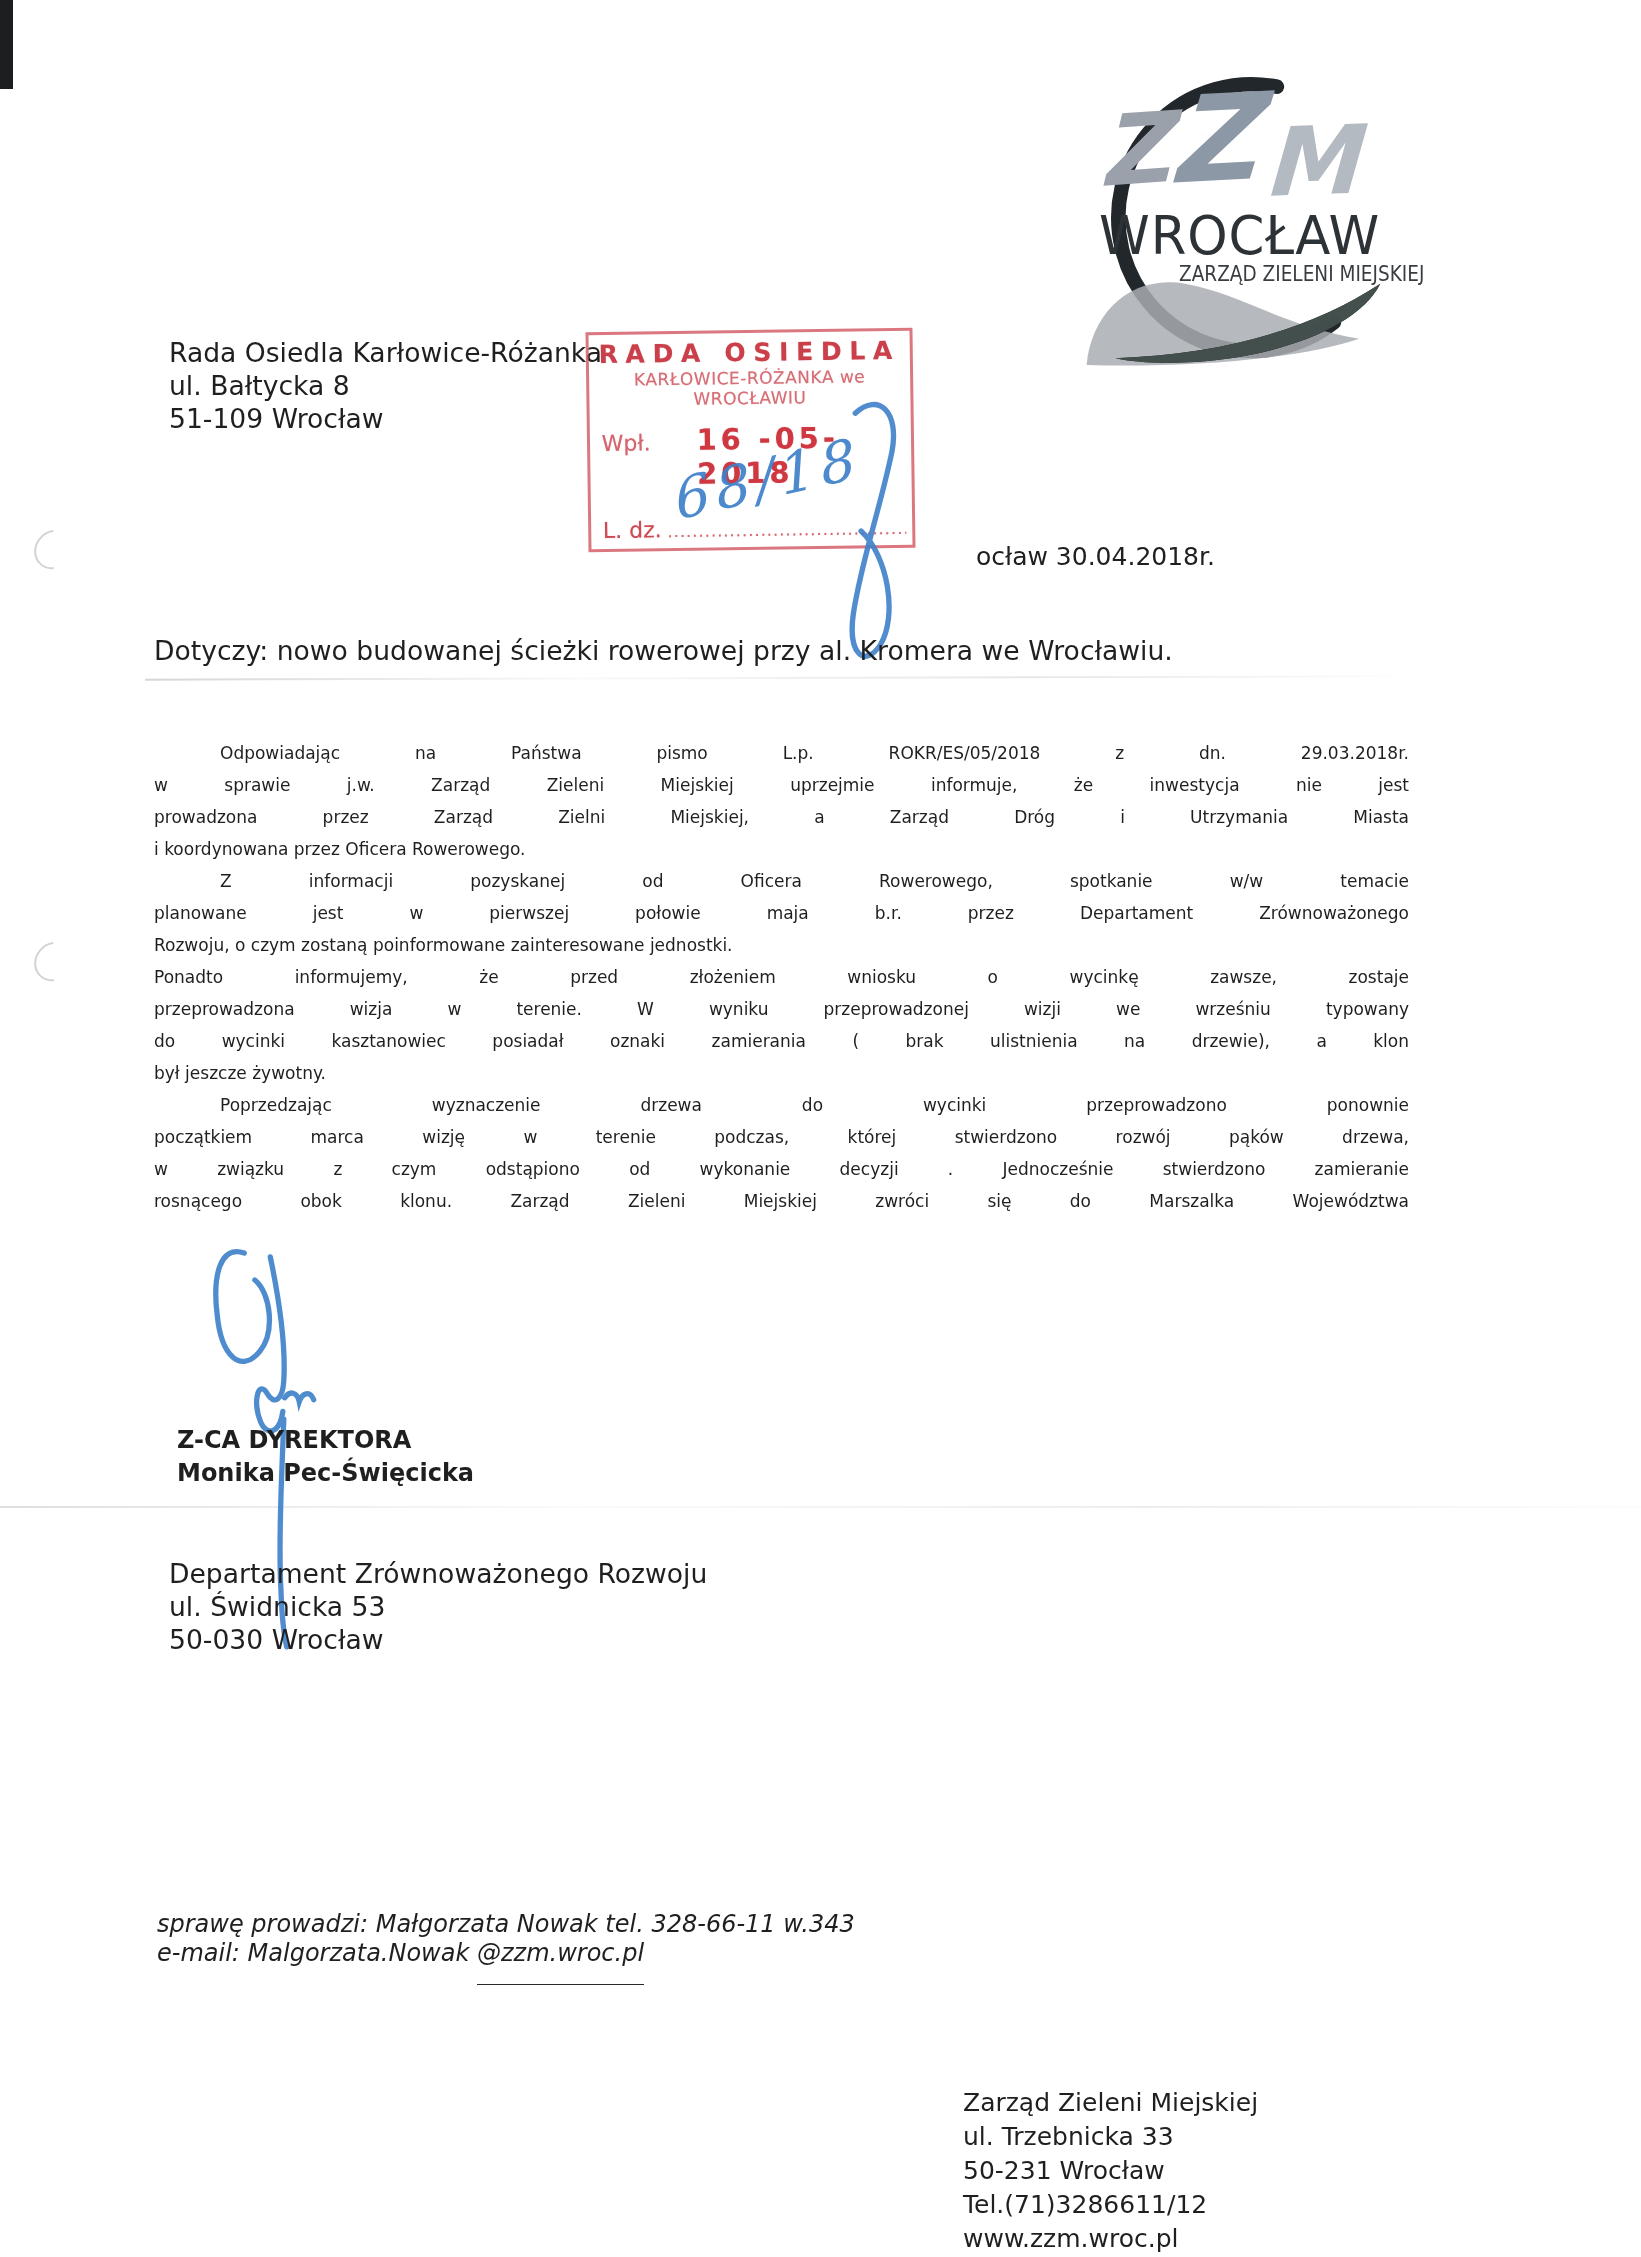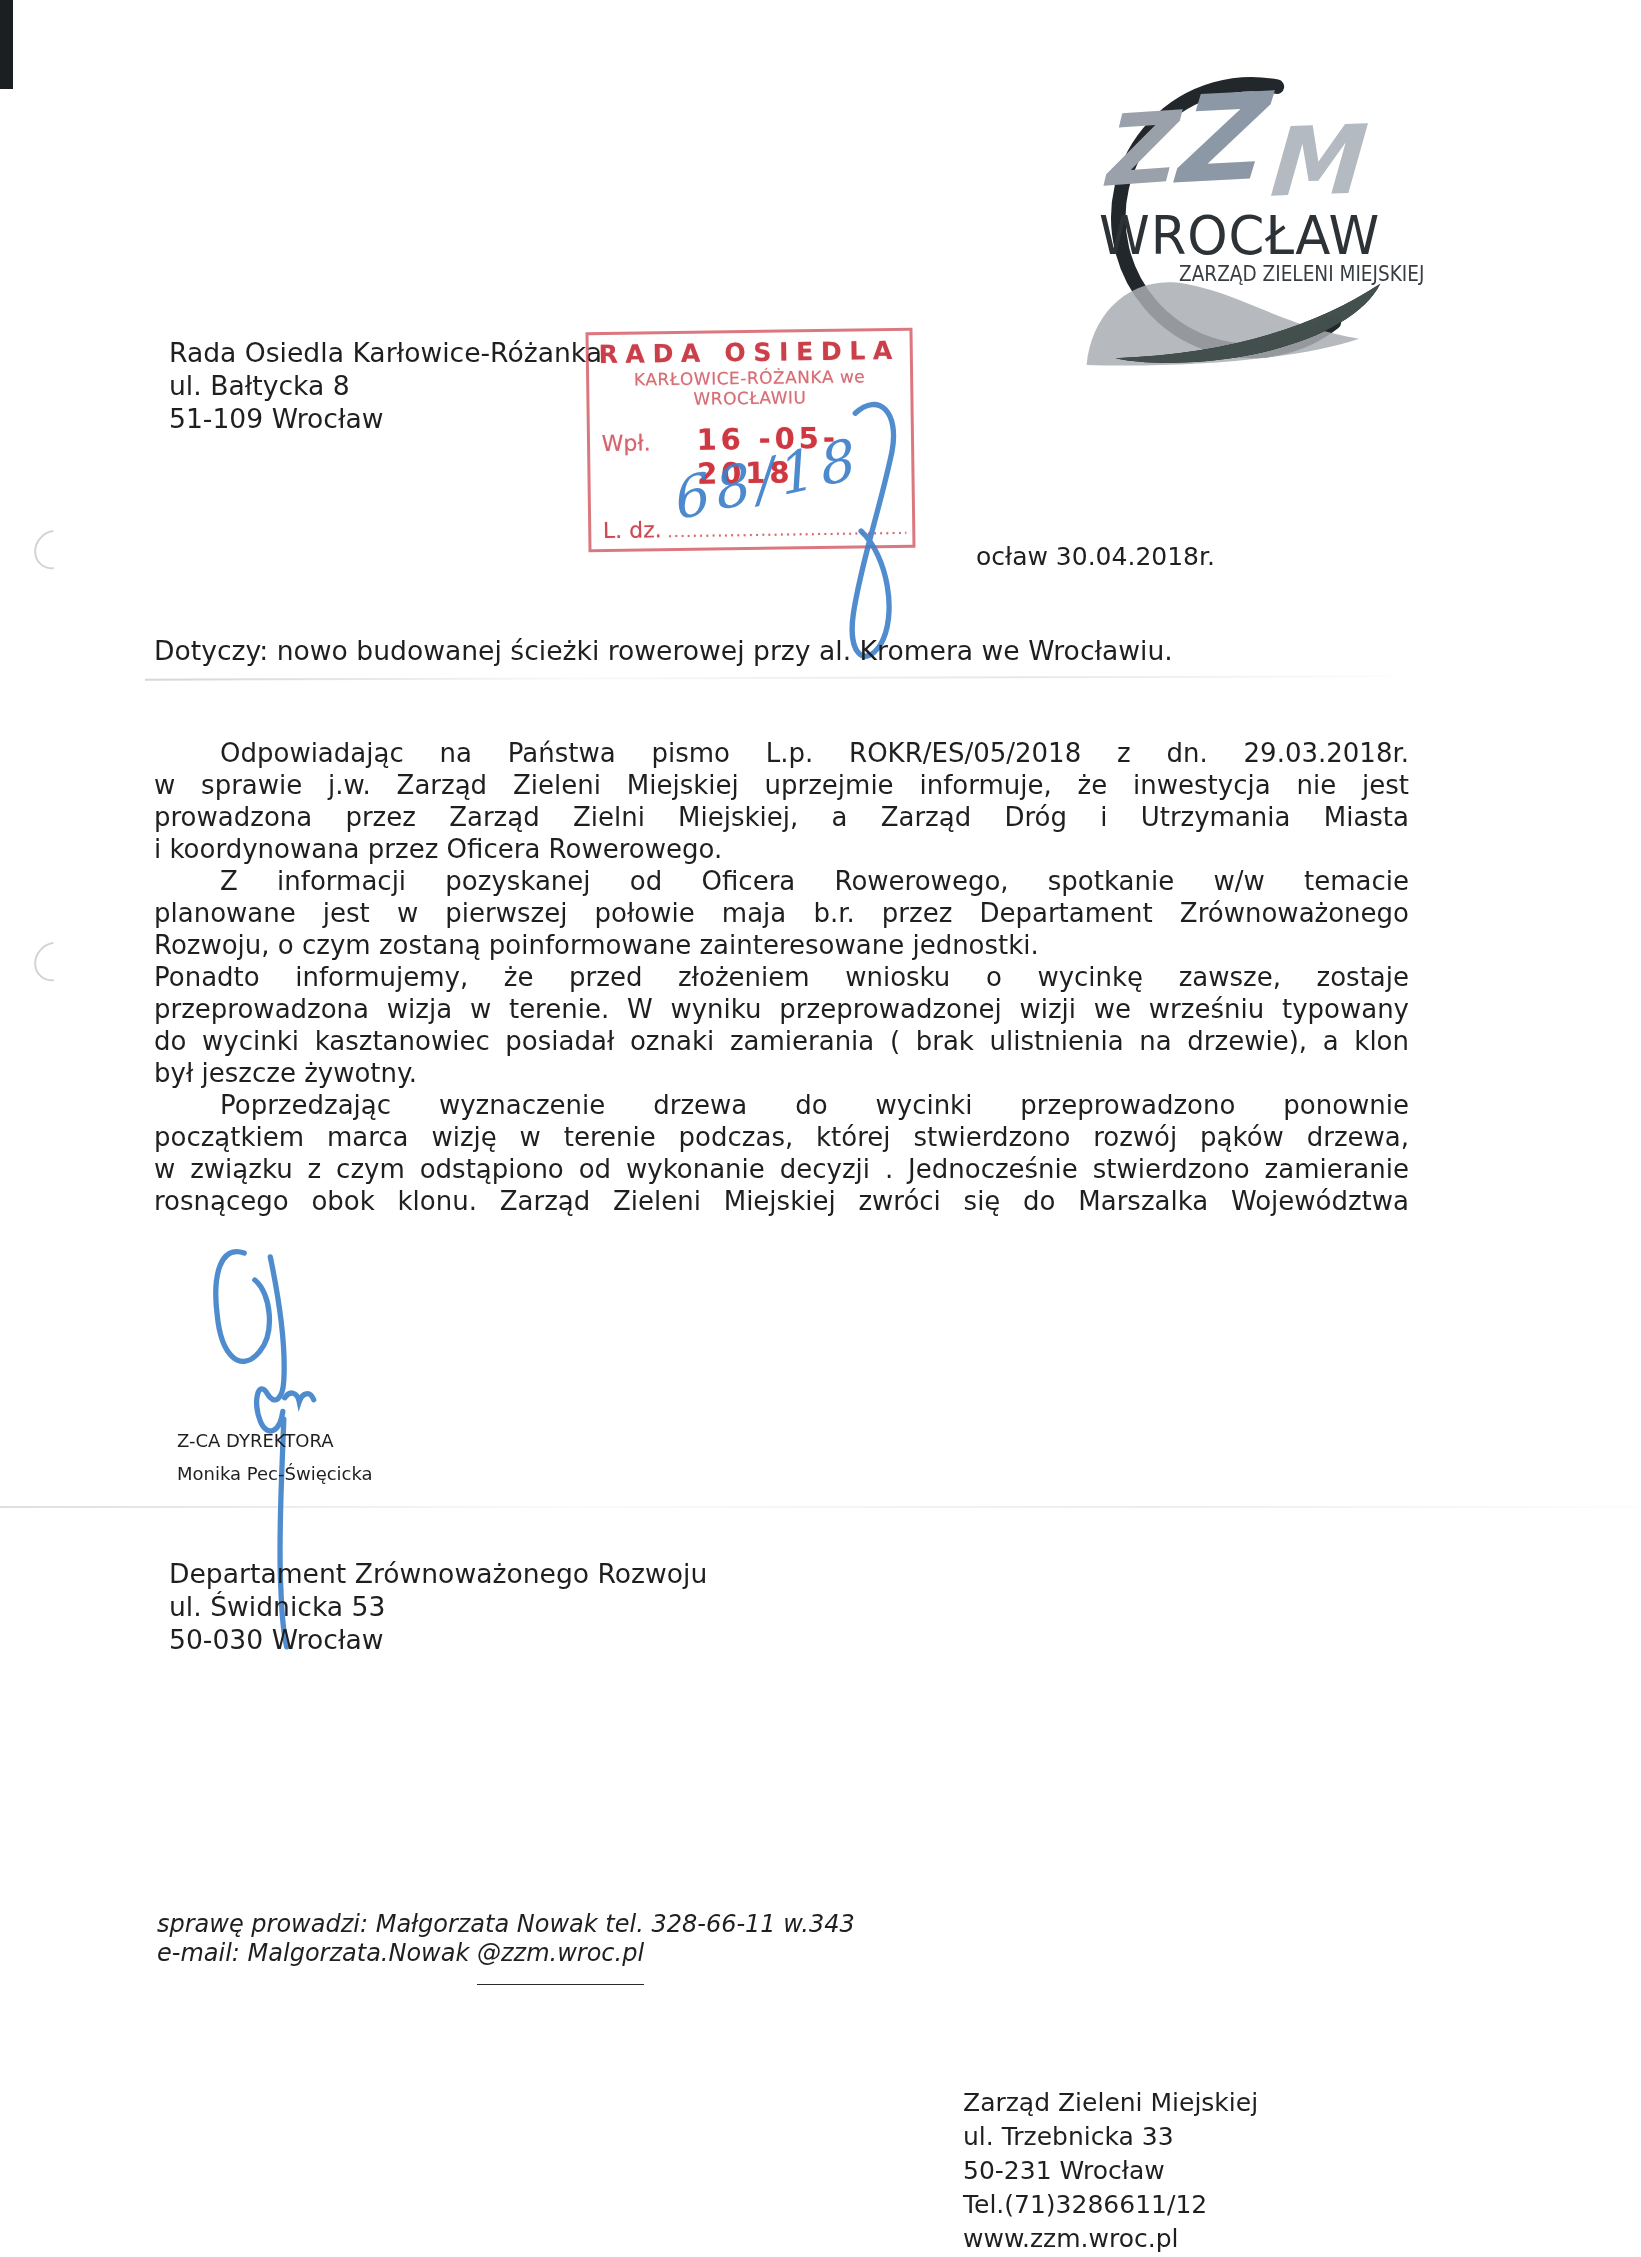--- a/index.html
+++ b/index.html
@@ -28,25 +28,25 @@
   .logo-city{position:absolute;left:51px;top:129px;font-size:54px;color:#2d3237;
       letter-spacing:1px;font-weight:500;transform:scaleX(.95);transform-origin:left;}
   .logo-tagline{position:absolute;left:131px;top:187px;font-size:21px;color:#383d42;
       font-weight:500;transform:scaleX(.88);transform-origin:left;white-space:nowrap;}
 
   
   .recipient{left:169px;top:336px;font-size:26.6px;line-height:33px;}
   .refs{left:169px;top:473px;font-size:26.6px;line-height:33px;}
   .dateline{left:976px;top:542px;width:436px;text-align:left;font-size:25px;}
   .subject{left:154px;top:635px;font-size:26.6px;}
-  .bodytext{left:154px;top:737px;width:1255px;font-size:26px;line-height:32px;}
+  .bodytext{left:154px;top:737px;width:1255px;font-size:17px;line-height:32px;}
   .bline{text-align:justify;text-align-last:justify;}
   .bline.last{text-align-last:left;}
   .bline.ind{padding-left:66px;}
-  .signatory{left:177px;top:1424px;font-size:18px;line-height:33px;}
+  .signatory{left:177px;top:1424px;font-size:24px;line-height:33px;font-weight:bold;}
   .cc{left:169px;top:1557px;font-size:26.6px;line-height:33px;}
   .contact{left:157px;top:1910px;font-size:24px;line-height:29px;font-style:italic;}
   .email-link{border-bottom:1.9px solid #2a2a2a;padding-bottom:17px;}
   .footer{left:963px;top:2086px;font-size:25px;line-height:34px;}
 
   
   .stamp{left:587px;top:330px;width:321px;height:214px;border:3.9px solid rgba(205,68,77,.72);
       transform:rotate(-0.8deg);color:#cd4a55;text-shadow:0 0 1px rgba(205,68,77,.55);}
   .stamp-l1{text-align:center;font-weight:bold;font-size:25px;letter-spacing:7.7px;
       margin-top:4.8px;color:rgba(200,55,66,.92);}

